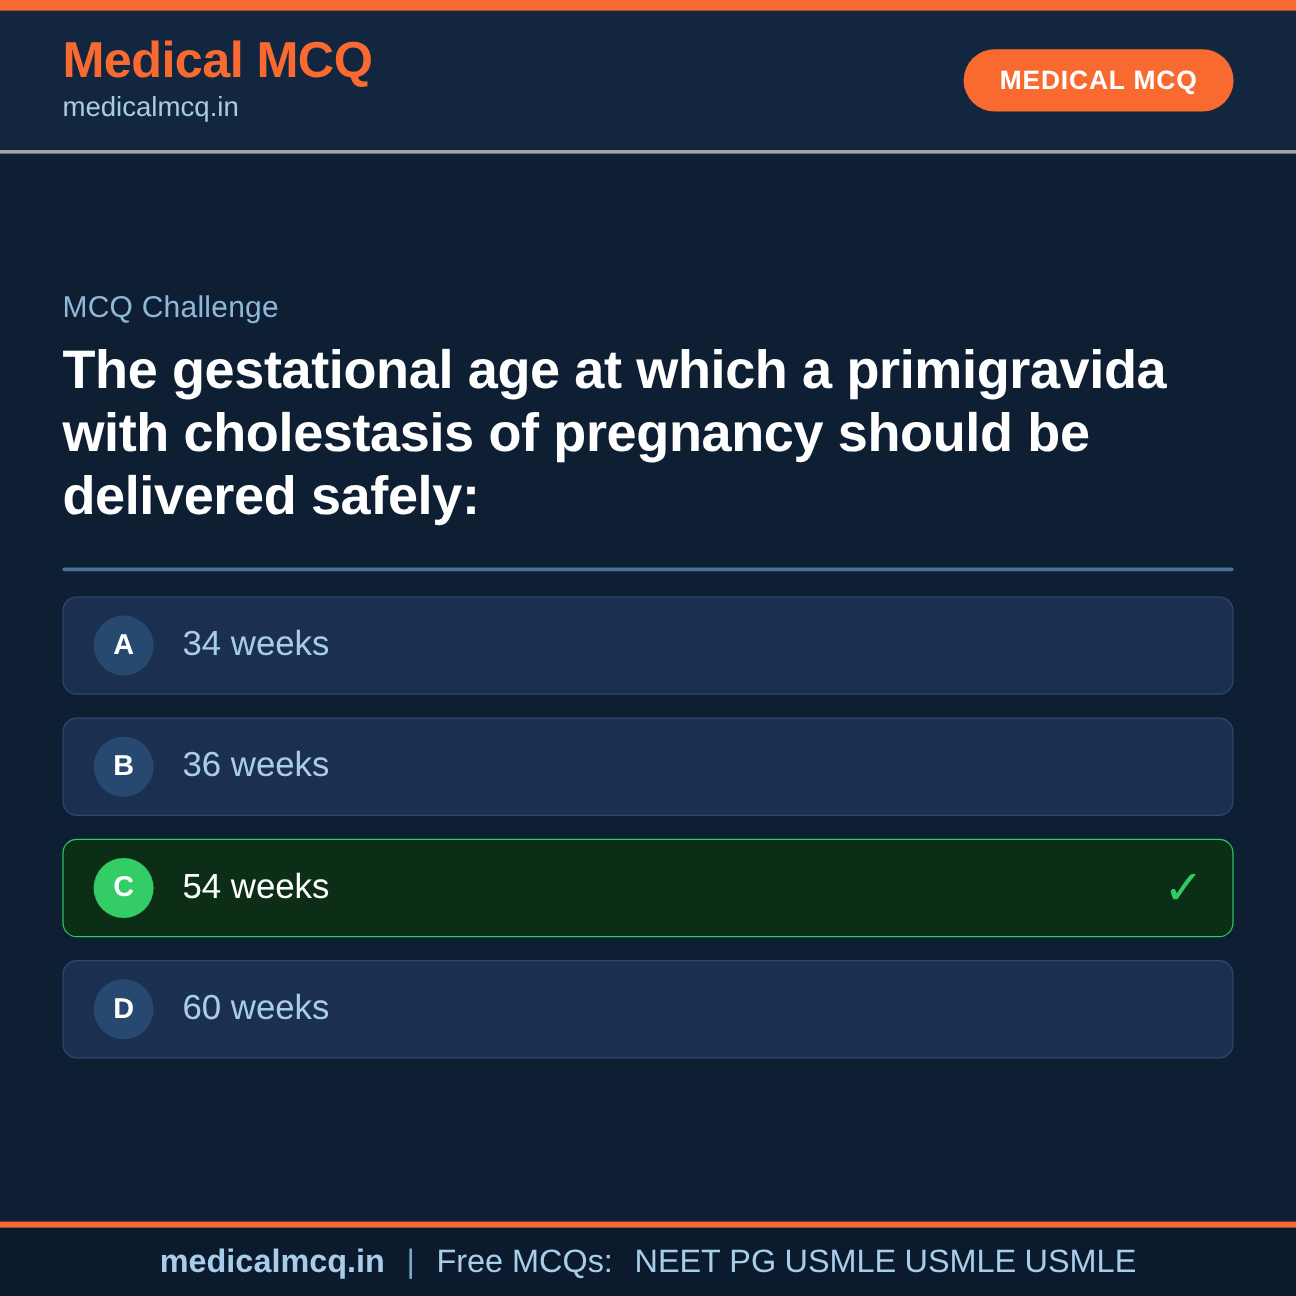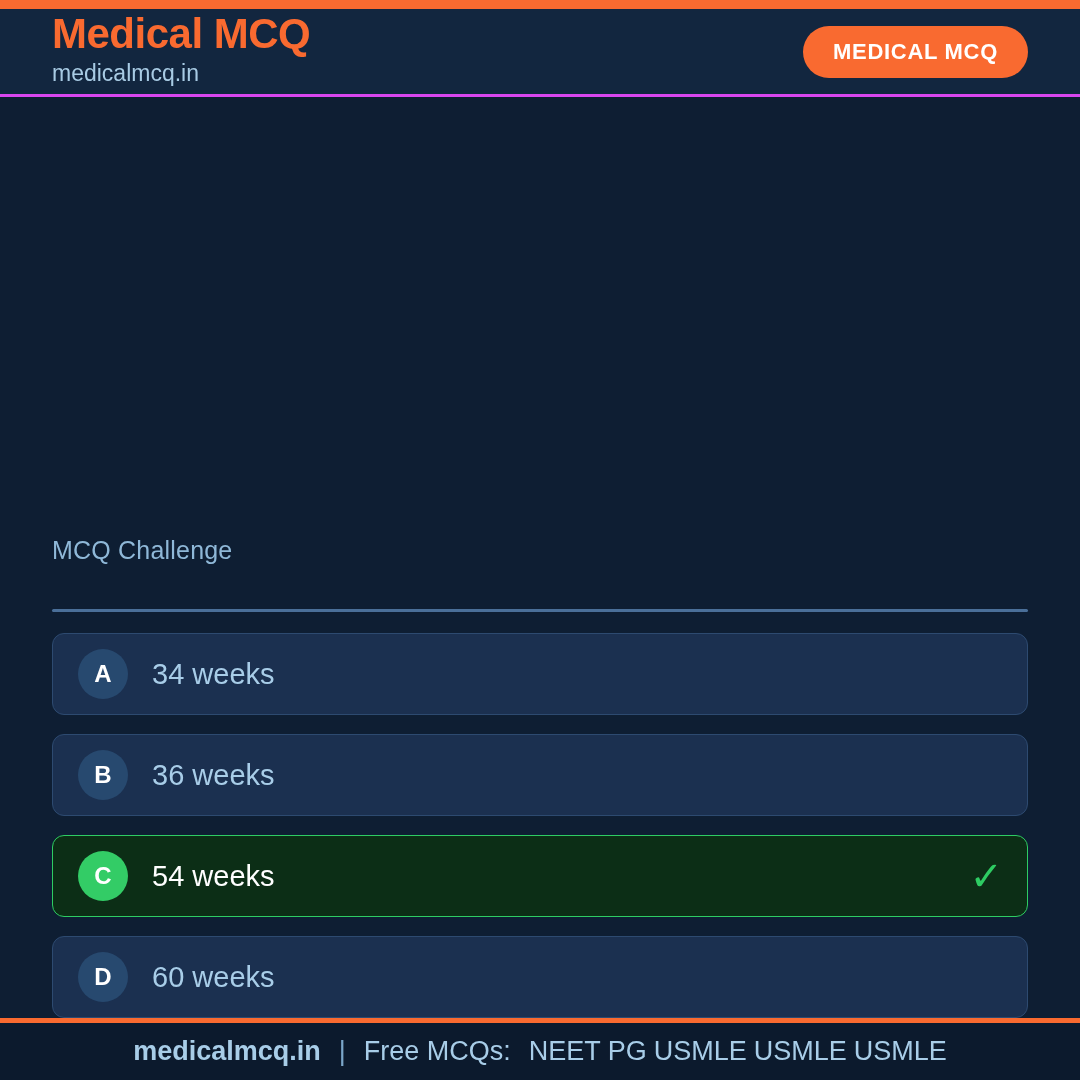--- a/index.html
+++ b/index.html
@@ -21,23 +21,23 @@
   
   .top-accent {
     height:9px; width:100%;
     background:#f96a30;
     flex:0 0 auto;
   }
 
   
   .header {
     flex:0 0 auto;
-    height:88px;
+    height:119px;
     background:#12263f;
-    border-bottom:3px solid #d946ef;
+    border-bottom:3px solid #a3a3a3;
     display:flex; align-items:center; justify-content:space-between;
     padding:0 52px 0 52px;
   }
   .brand { display:flex; flex-direction:column; justify-content:center; }
   .brand-title {
     font-size:42px; font-weight:bold; color:#f96a30;
     line-height:1.03; letter-spacing:-0.5px;
   }
   .brand-sub {
     font-size:23px; color:#a8cbe4; line-height:1.5; margin-top:1px;
@@ -48,21 +48,20 @@
     padding:13px 30px; border-radius:999px;
     white-space:nowrap;
   }
 
   
   .body-area {
     flex:1 1 auto;
     padding:114px 52px 0 52px;
     display:flex; flex-direction:column;
     min-height:0;
-    justify-content:flex-end;
   }
 
   .eyebrow {
     font-size:25px; color:#8fb8d8;
     margin-bottom:11px; letter-spacing:0.2px;
   }
 
   .question {
     font-size:45px; font-weight:bold; color:#ffffff;
     line-height:1.17; letter-spacing:-0.3px;
@@ -139,20 +138,21 @@
   <div class="header">
     <div class="brand">
       <div class="brand-title">Medical MCQ</div>
       <div class="brand-sub">medicalmcq.in</div>
     </div>
     <div class="header-badge">MEDICAL MCQ</div>
   </div>
 
   <div class="body-area">
     <div class="eyebrow">MCQ Challenge</div>
+    <div class="question">The gestational age at which a primigravida with cholestasis of pregnancy should be delivered safely:</div>
     <div class="divider"></div>
 
     <div class="options">
 
       <div class="option">
 
         <div class="opt-badge">A</div>
         <div class="opt-text">34 weeks</div>
 
       </div>

